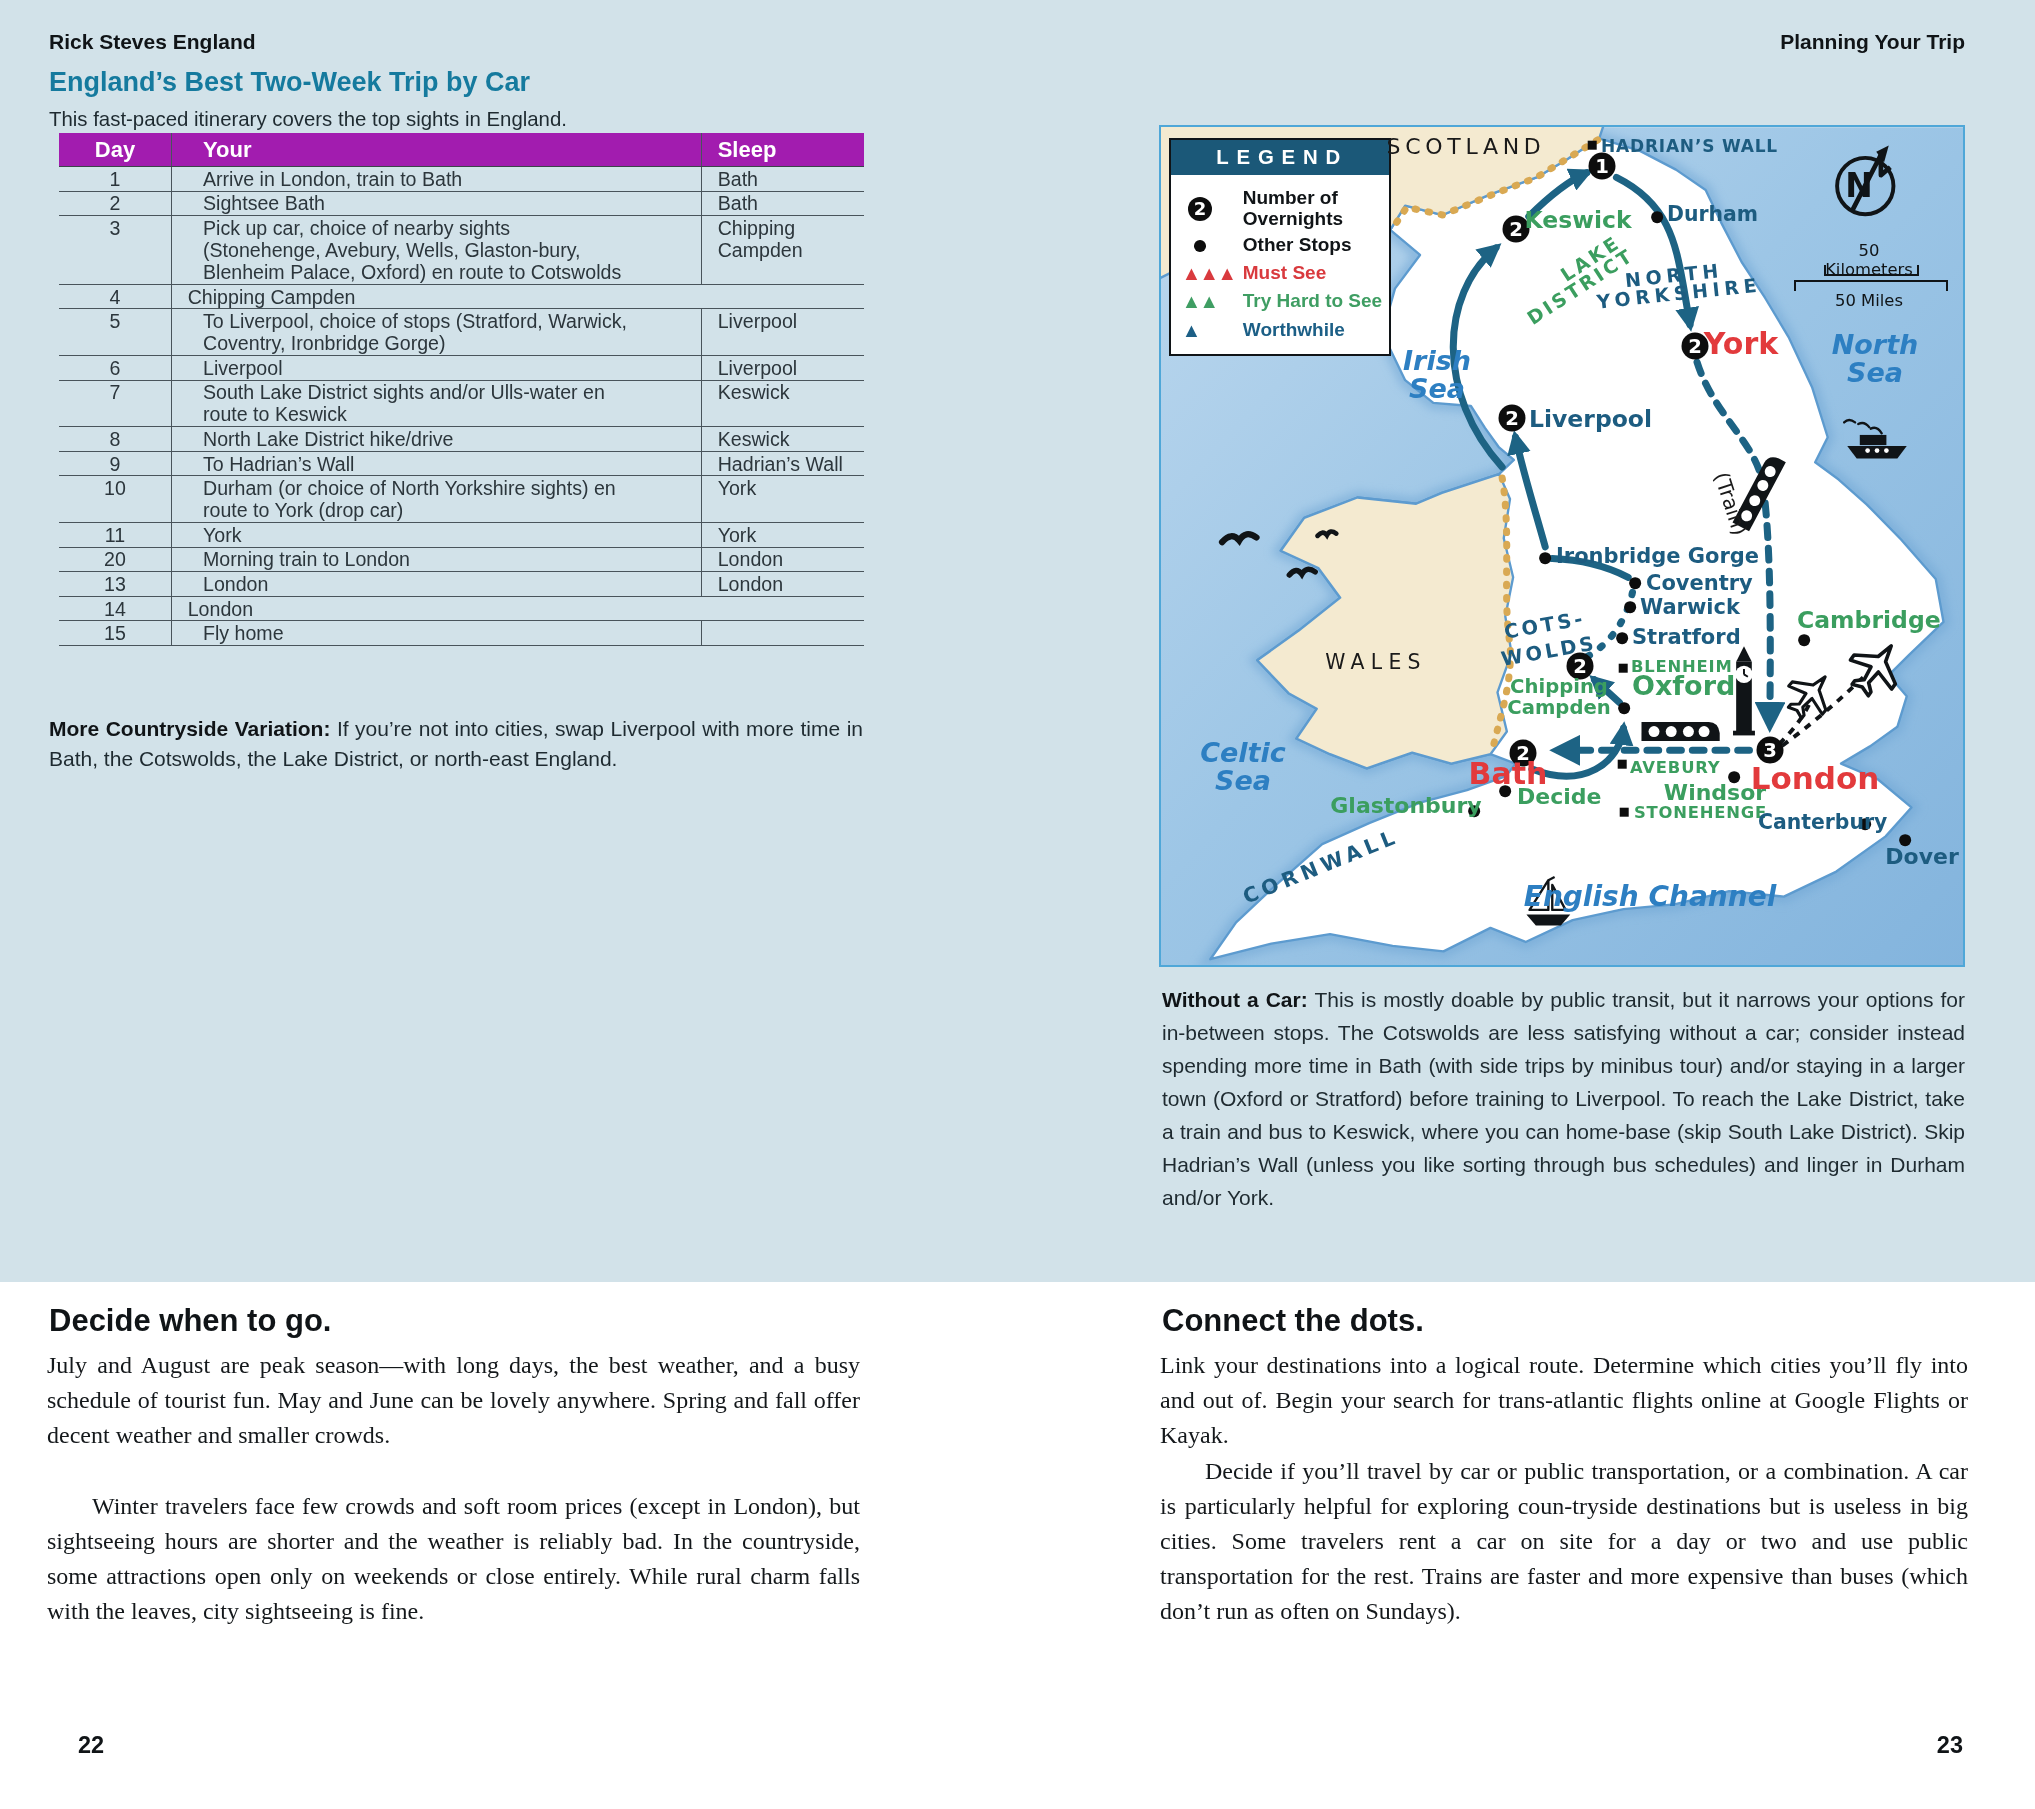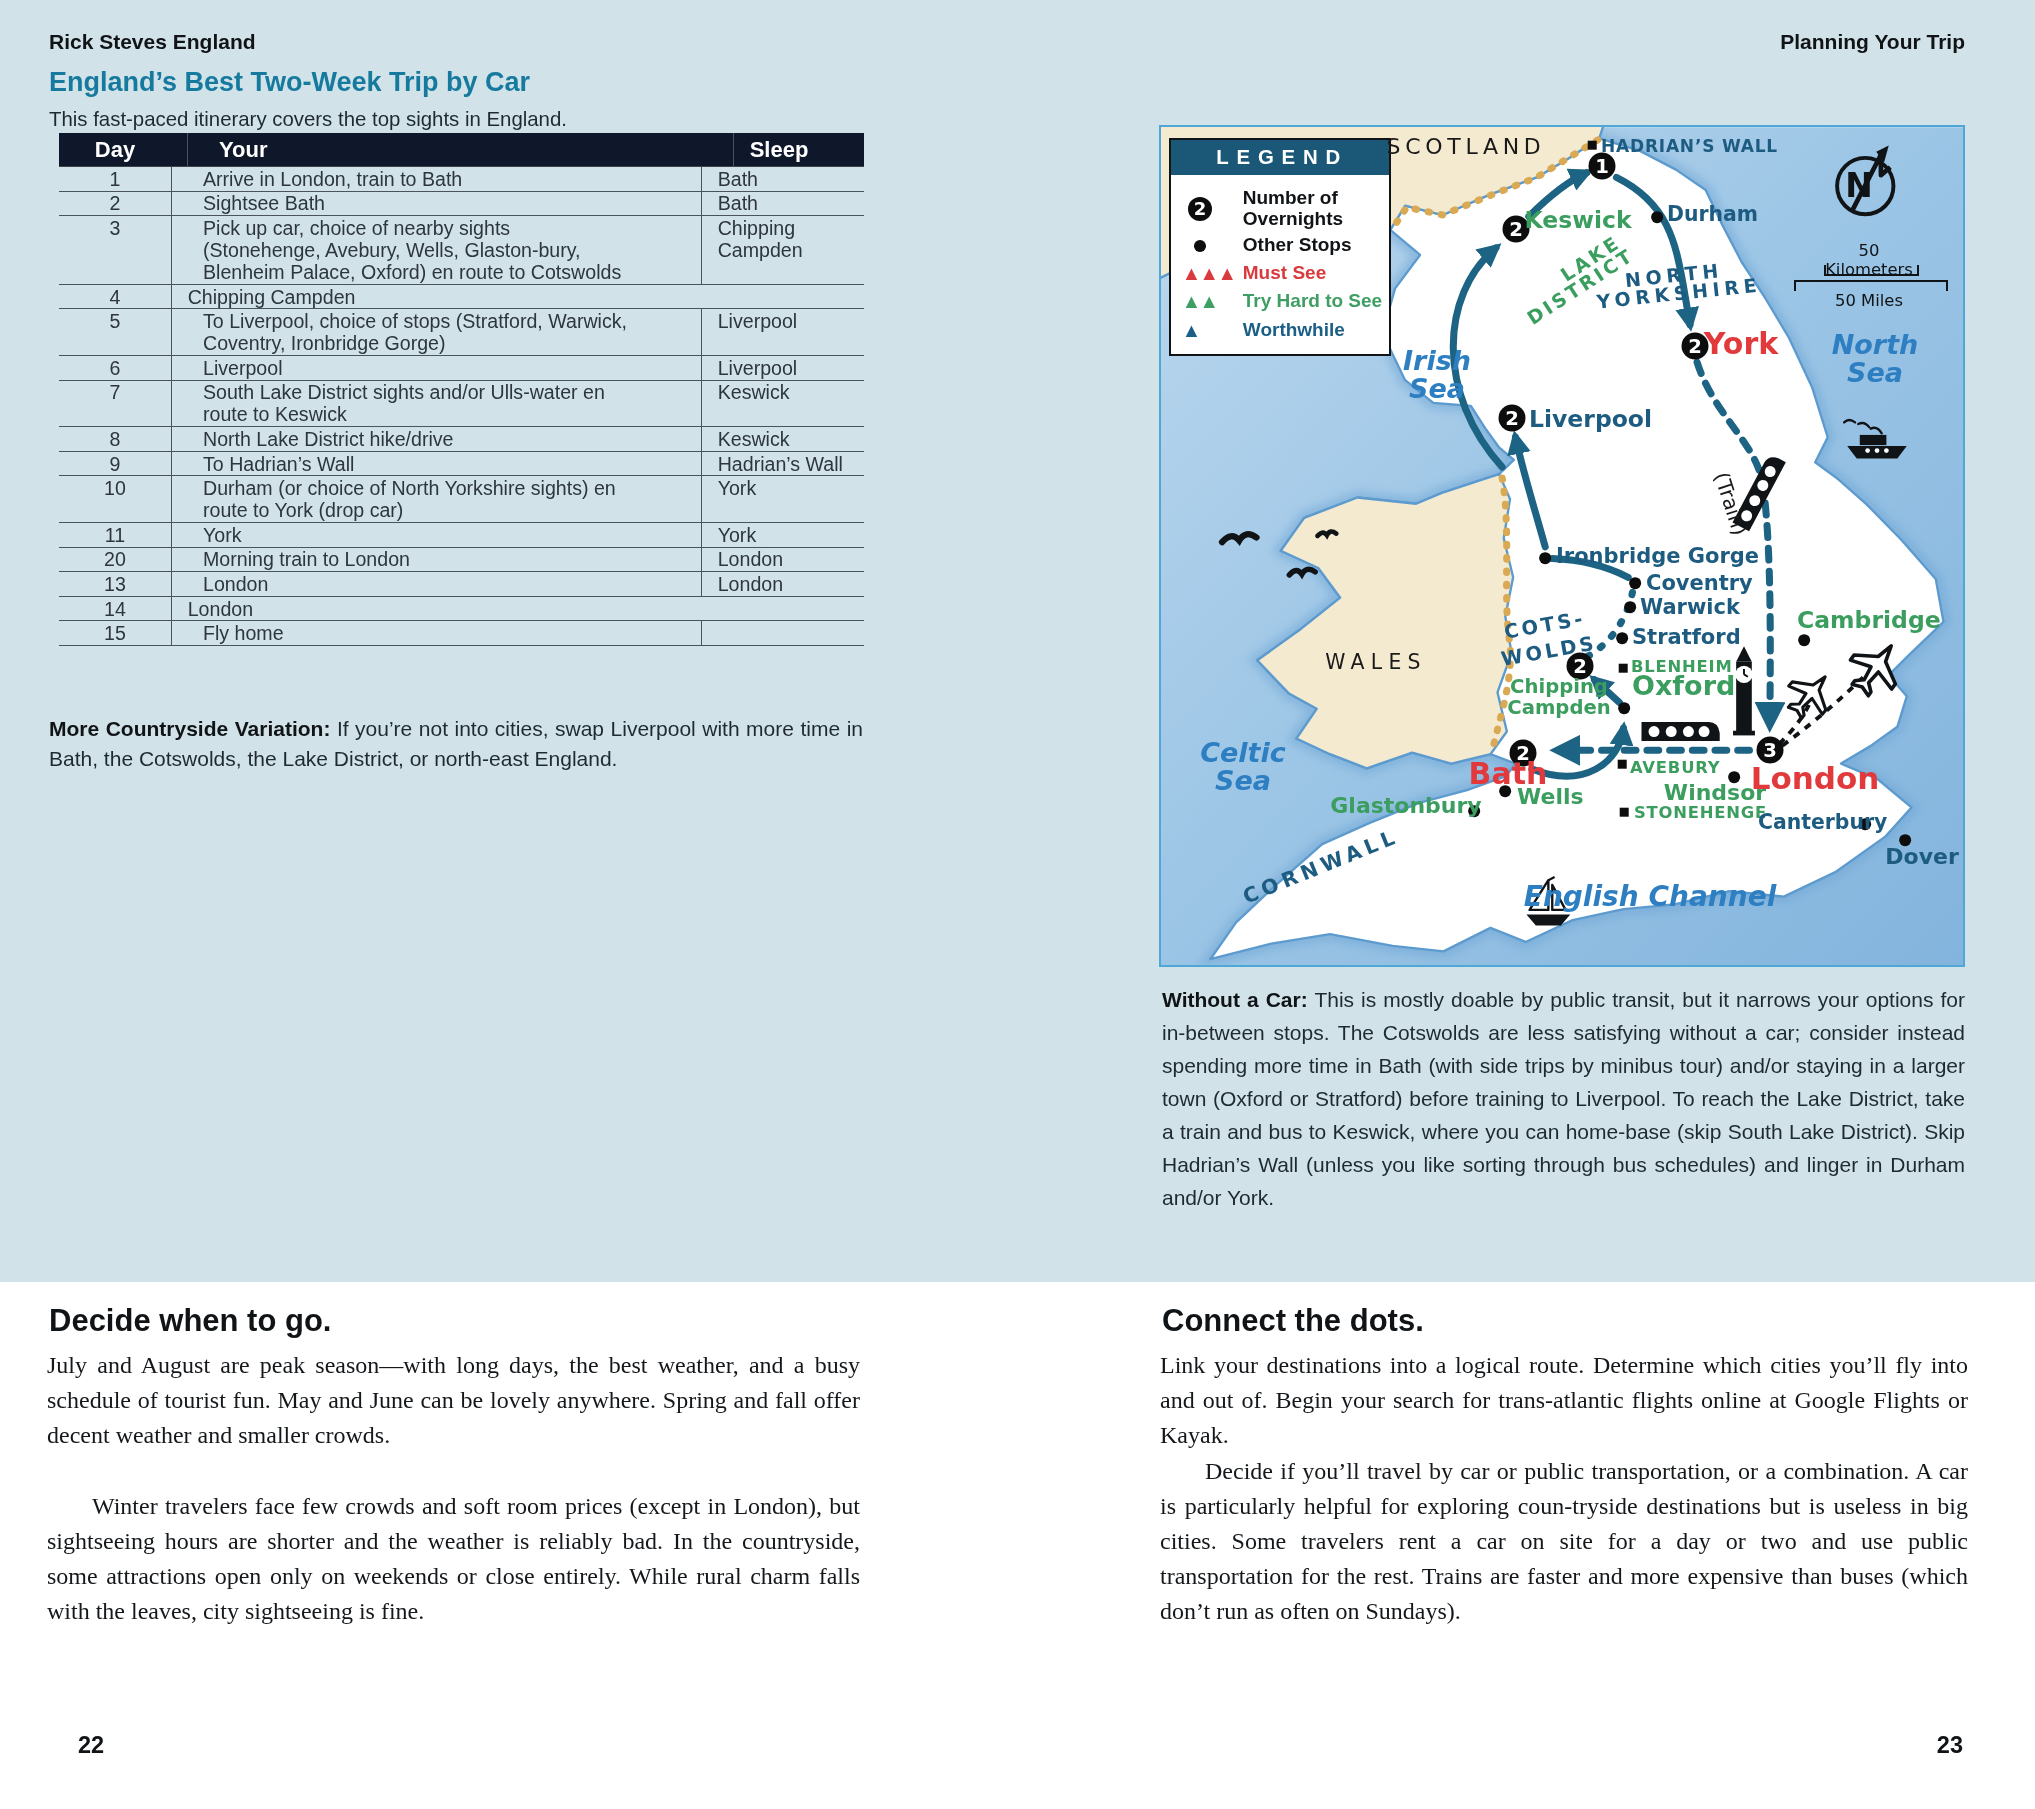--- a/index.html
+++ b/index.html
@@ -12,21 +12,21 @@
   .pgnum{position:absolute;top:1732px;font-size:23.5px;font-weight:bold;color:#101417;}
   .pg-l{left:78px;}
   .pg-r{right:72px;text-align:right;}
 
   
   .title{position:absolute;left:49px;top:67px;font-size:27px;font-weight:bold;color:#157a9e;}
   .intro{position:absolute;left:49px;top:108px;font-size:20.4px;color:#1e2a30;}
 
   .trip-table{position:absolute;left:59px;top:133px;width:805px;font-size:19.6px;line-height:22px;color:#2c363c;}
   .t-row{display:grid;grid-template-columns:112px 530px 163px;border-bottom:1.6px solid #49545b;}
-  .t-head{background:#0f172a;color:#fff;font-weight:bold;font-size:22px;border-bottom:1.6px solid #3a444a;gap:16px;}
+  .t-head{background:#a21caf;color:#fff;font-weight:bold;font-size:22px;border-bottom:1.6px solid #3a444a;}
   .t-head .t-cell{padding-top:5.5px;padding-bottom:5.5px;}
   .t-cell{padding:0.8px 0;}
   .c-day{text-align:center;}
   .c-plan{border-left:1.6px solid #49545b;padding-left:31px;padding-right:74px;}
   .c-sleep{border-left:1.6px solid #49545b;padding-left:15.7px;padding-right:11px;}
   .t-head .c-plan{padding-right:0;}
 
   .note{position:absolute;left:49px;top:714px;width:814px;font-size:21px;line-height:30px;text-align:justify;color:#1e2a30;}
   .note b{color:#101417;}
 
@@ -373,21 +373,21 @@
         <div class="ml b s27" style="left: 479px; top: 480px; transform: translate(0px, -50%);">Warwick</div>
         <div class="ml b s27" style="left: 471px; top: 510px; transform: translate(0px, -50%);">Stratford</div>
         <div class="ml g s30" style="left: 636px; top: 493px; transform: translate(0px, -50%);">Cambridge</div>
         <div class="ml b s25 lsp4" style="left: 384px; top: 499px; transform: translate(-50%, -50%) rotate(-10deg);">COTS-</div>
         <div class="ml b s25 lsp4" style="left: 388px; top: 525px; transform: translate(-50%, -50%) rotate(-10deg);">WOLDS</div>
         <div class="ml g s25" style="left: 398px; top: 571px; transform: translate(-50%, -50%);">Chipping
 Campden</div>
         <div class="ml g s21 lsp1" style="left: 470px; top: 540px; transform: translate(0px, -50%);">BLENHEIM</div>
         <div class="ml g s34" style="left: 471px; top: 559px; transform: translate(0px, -50%);">Oxford</div>
         <div class="ml r s38" style="left: 347px; top: 647px; transform: translate(-50%, -50%);">Bath</div>
-        <div class="ml g s28" style="left: 356px; top: 670px; transform: translate(0px, -50%);">Wells</div>
+        <div class="ml g s28" style="left: 356px; top: 670px; transform: translate(0px, -50%);">Decide</div>
         <div class="ml g s28" style="left: 245px; top: 679px; transform: translate(-50%, -50%);">Glastonbury</div>
         <div class="ml g s21 lsp1" style="left: 469px; top: 641px; transform: translate(0px, -50%);">AVEBURY</div>
         <div class="ml g s28" style="left: 554px; top: 666px; transform: translate(-50%, -50%);">Windsor</div>
         <div class="ml g s21 lsp1" style="left: 473px; top: 686px; transform: translate(0px, -50%);">STONEHENGE</div>
         <div class="ml r s40" style="left: 654px; top: 651px; transform: translate(-50%, -50%);">London</div>
         <div class="ml b s26" style="left: 597px; top: 696px; transform: translate(0px, -50%);">Canterbury</div>
         <div class="ml b s28" style="left: 761px; top: 730px; transform: translate(-50%, -50%);">Dover</div>
         <div class="ml blk s26 lsp8" style="left: 215px; top: 528px; transform: translate(-50%, -50%); margin-top: 8px;">WALES</div>
         <div class="ml sea s34" style="left: 82px; top: 640px; transform: translate(-50%, -50%);">Celtic
 Sea</div>

